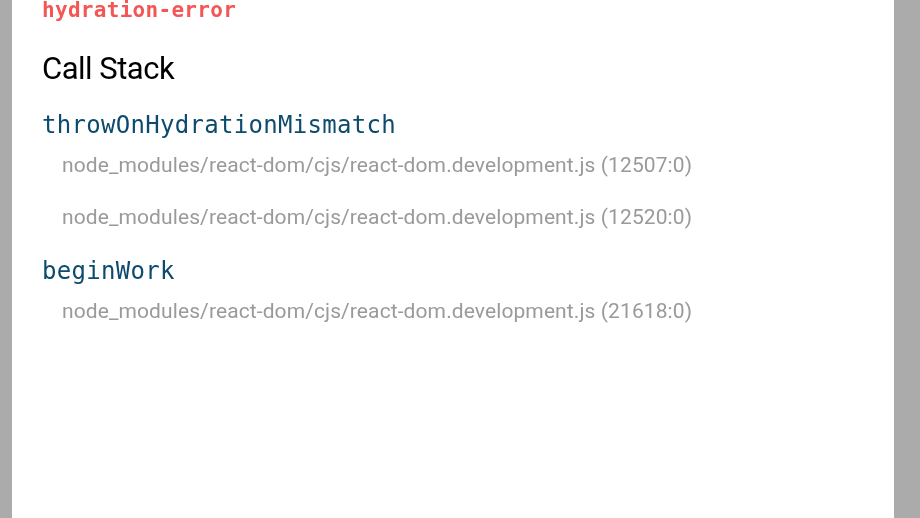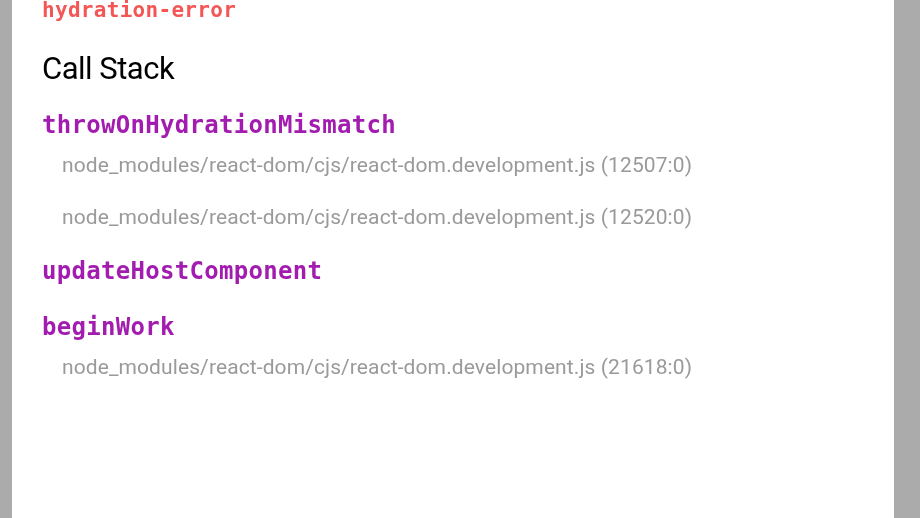--- a/index.html
+++ b/index.html
@@ -44,22 +44,22 @@
     }
     .stack-list {
       margin-top: 24px;
     }
     .stack-frame {
       margin-bottom: 28px;
     }
     .fn-name {
       font-family: "SF Mono", Menlo, Monaco, Consolas, monospace;
       font-size: 24px;
-      font-weight: 700;
-      color: #a21caf;
+      font-weight: 400;
+      color: #0c4a6e;
       letter-spacing: 0.3px;
     }
     .source-loc {
       font-family: -apple-system, BlinkMacSystemFont, "Segoe UI", Roboto, sans-serif;
       font-size: 21px;
       color: #9a9a9a;
       margin-top: 14px;
       padding-left: 20px;
       letter-spacing: 0.1px;
     }
@@ -72,20 +72,19 @@
   <h2 class="section-title">Call Stack</h2>
   <div class="stack-list">
     <div class="stack-frame">
       <div class="fn-name">throwOnHydrationMismatch</div>
       <div class="source-loc">node_modules/react-dom/cjs/react-dom.development.js (12507:0)</div>
     </div>
     <div class="stack-frame">
       <div class="source-loc">node_modules/react-dom/cjs/react-dom.development.js (12520:0)</div>
     </div>
     <div class="stack-frame">
-      <div class="fn-name">updateHostComponent</div>
     </div>
     <div class="stack-frame">
       <div class="fn-name">beginWork</div>
       <div class="source-loc">node_modules/react-dom/cjs/react-dom.development.js (21618:0)</div>
     </div>
   </div>
 </div>
 
 </body></html>

